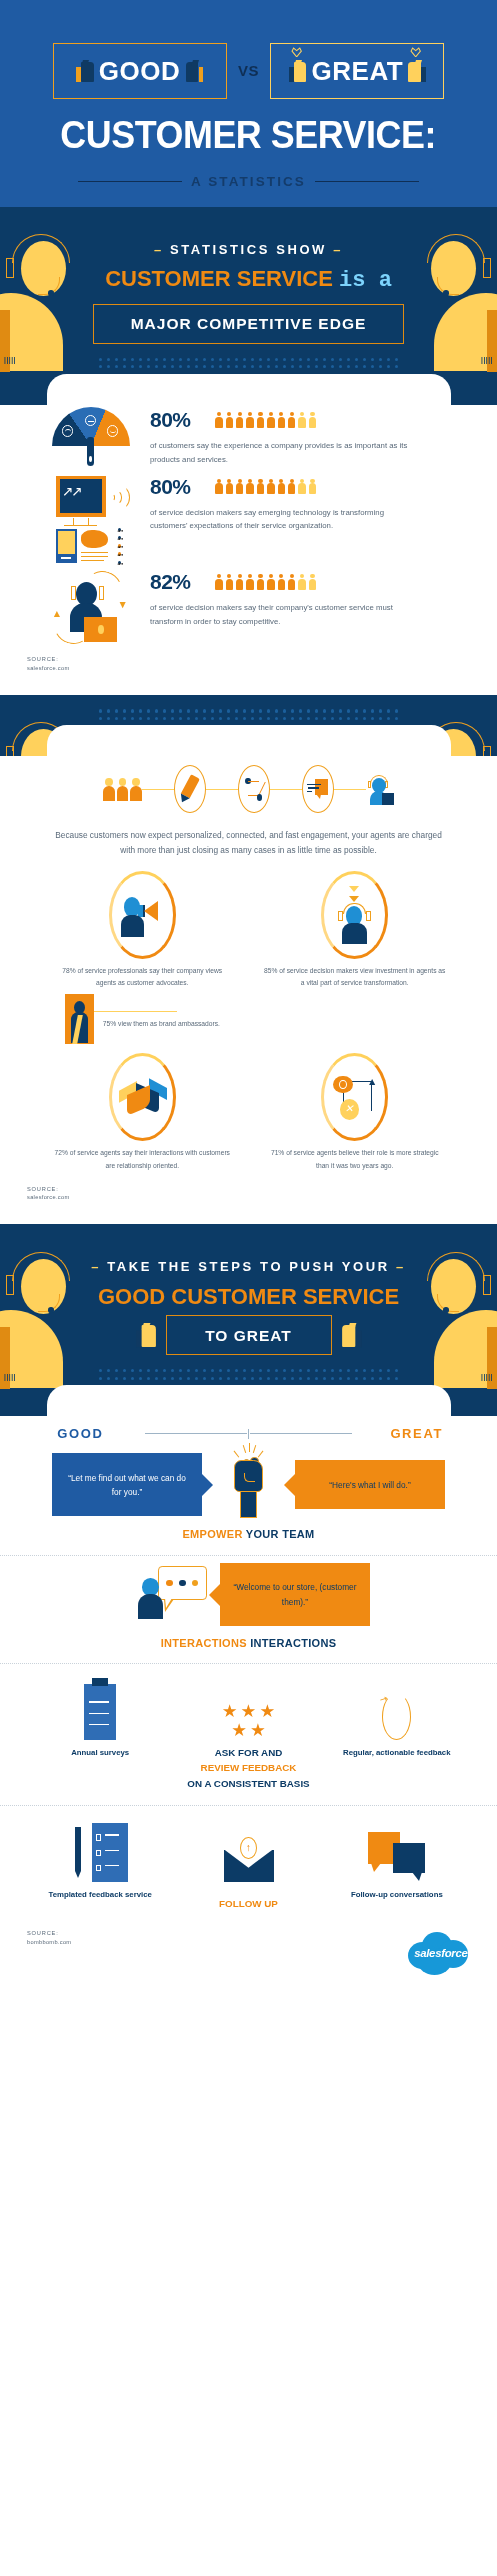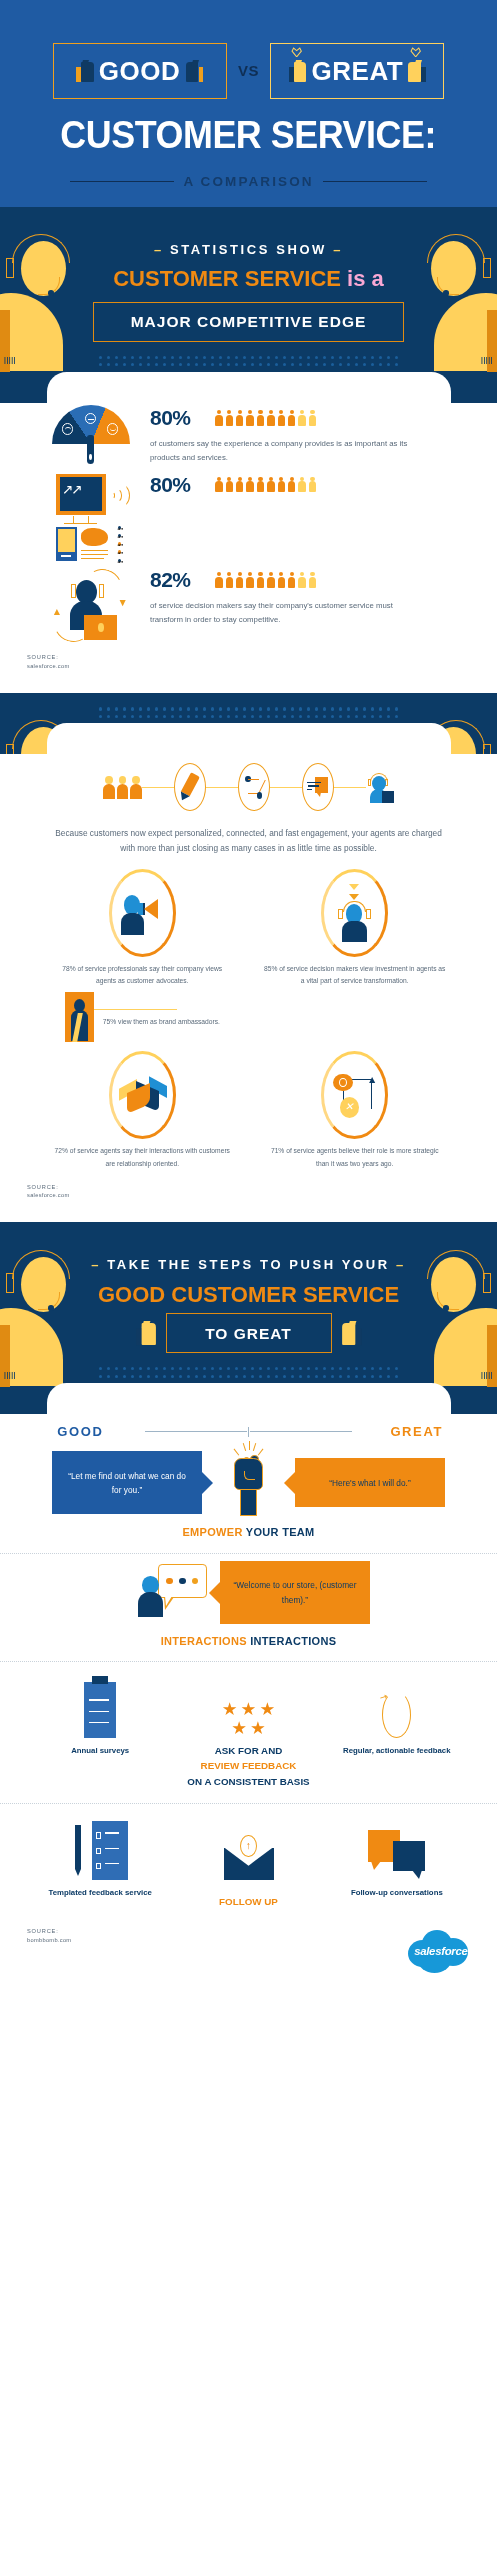--- a/index.html
+++ b/index.html
@@ -152,21 +152,21 @@
   }
   .sec-eyebrow .dash { color: #ffd15c; }
   .sec-headline {
     margin-top: 10.4px;
     font-size: 22px;
     font-weight: bold;
     letter-spacing: 0px;
     line-height: 1.05;
   }
   .sec-headline .orange { color: #f08a12; }
-  .sec-headline .white { color: #f9a8d4; }
+  .sec-headline .white { color: #7dd3fc; font-family: Liberation Mono, monospace; }
   .sec-box {
     margin: 11.4px auto 0;
     border: 1px solid #e08b12;
     width: 311px;
     padding: 10.4px 5.2px 9.3px;
     font-size: 15.5px;
     font-weight: bold;
     letter-spacing: 1px;
     color: #ffffff;
   }
@@ -550,21 +550,21 @@
             </span>
           <span class="pad"></span>
             <span class="hand"></span>
             <span class="up"></span>
         </span>
       </div>
     </div>
     <div class="hero-title">CUSTOMER SERVICE:</div>
     <div class="hero-sub-row">
       <span class="hero-rule"></span>
-      <span class="hero-sub">A COMPARISON</span>
+      <span class="hero-sub">A STATISTICS</span>
       <span class="hero-rule"></span>
     </div>
   </section>
 
   <section class="dark-sec">
     <div class="agent-left">
       <span class="a-band"></span>
         <span class="a-ear"></span>
         <span class="a-head"></span>
       <span class="a-mic"></span>
@@ -819,20 +819,21 @@
             <span class="person light">
                 <i class="h"></i>
                 <i class="b"></i>
               </span>
             <span class="person light">
                 <i class="h"></i>
                 <i class="b"></i>
               </span>
           </span>
         </div>
+        <div class="stat-desc">of service decision makers say emerging technology is transforming customers' expectations of their service organization.</div>
       </div>
     </div>
 
     <div class="stat-row">
       <div class="stat-icon">
         <div class="agentic">
           <span class="arcTop"></span>
             <span class="arrowD">▼</span>
           <span class="earL"></span>
             <span class="earR"></span>

